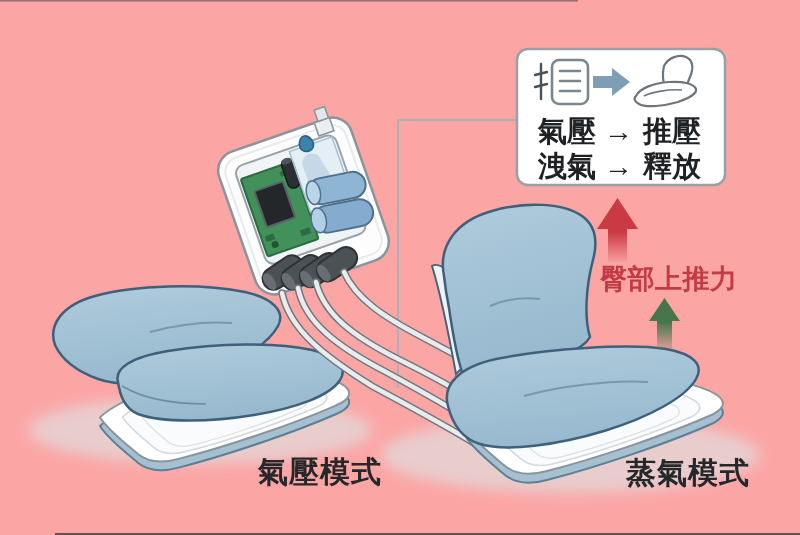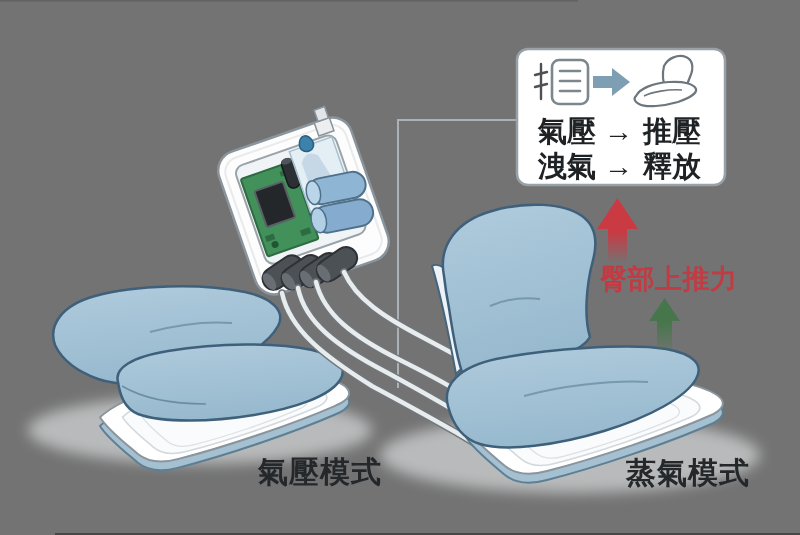--- a/index.html
+++ b/index.html
@@ -1,19 +1,19 @@
 <!DOCTYPE html>
 <html><head>
 <meta charset="utf-8">
 <style>
   html,body{margin:0;padding:0;background:#ffffff;}
   .stage{
     position:relative;
     width:800px;height:535px;
-    background:#737373;
+    background:#fca5a5;
     overflow:hidden;
     font-family:"Liberation Sans", sans-serif;
   }
   svg{position:absolute;left:0;top:0;}
   text{font-family:"Liberation Sans", sans-serif;}
 </style>
 </head>
 <body>
 
 <div class="stage">

